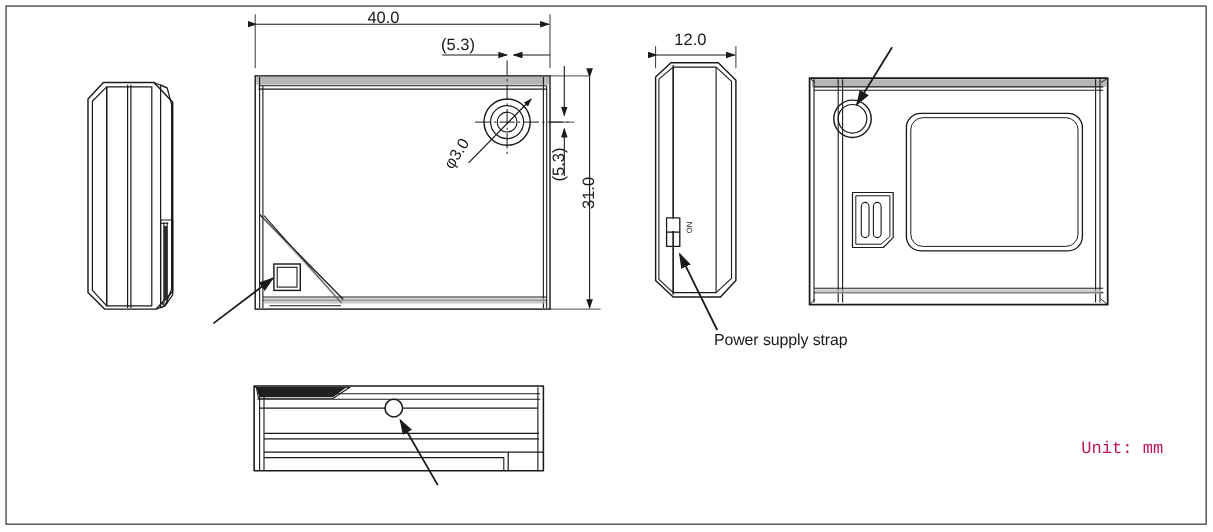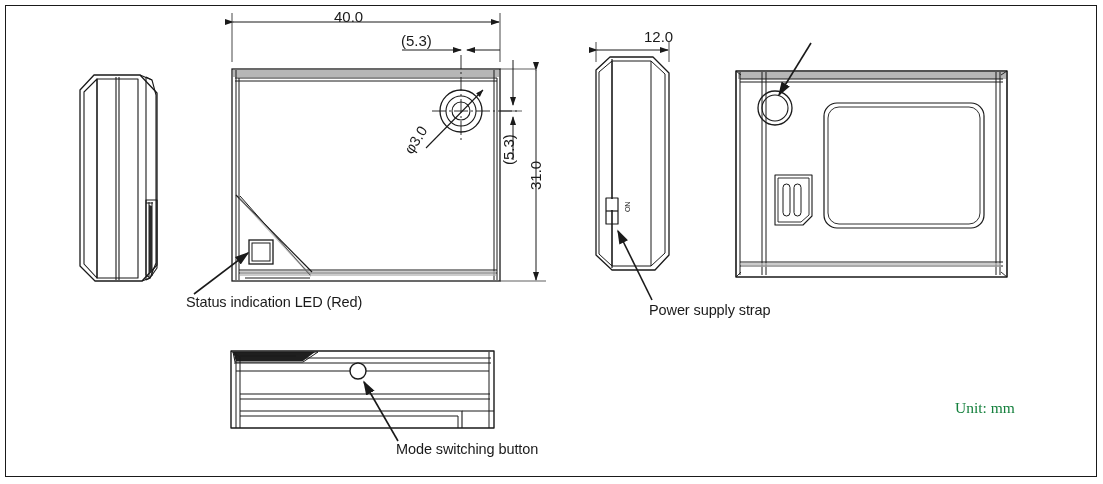--- a/index.html
+++ b/index.html
@@ -46,22 +46,23 @@
     font-size: 15px;
     color: #1a1a1a;
     white-space: nowrap;
   }
   .rot90 { transform: rotate(-90deg); transform-origin: left top; }
   .rotdiag { transform: rotate(-57deg); transform-origin: left top; }
   .rotON { transform: rotate(-90deg); transform-origin: left top; font-size: 7px; }
   .unit {
     position: absolute;
     font-size: 15.5px;
-    color: #15803d;
-    font-family: Liberation Serif, serif;
+    color: #be185d;
+    font-family: Liberation Mono, monospace;
+    margin-left: 28px;
   }
 </style>
 </head>
 <body>
 
 <div id="page">
 
   <div id="frame"></div>
 
   <svg class="drawing" viewBox="0 0 1103 484">
@@ -258,26 +259,24 @@
   <div class="dim" style="left:334px; top:8px;">40.0</div>
 
   <div class="dim" style="left:401px; top:32px;">(5.3)</div>
 
   <div class="dim rot90" style="left:500px; top:165px;">(5.3)</div>
 
   <div class="dim rot90" style="left:527px; top:190px;">31.0</div>
 
   <div class="dim rotdiag" style="left:401px; top:148px; font-size:14.5px;">φ3.0</div>
 
-  <div class="dim" style="left:613px; top:28px;margin-left:31px;">12.0</div>
+  <div class="dim" style="left:613px; top:28px;">12.0</div>
 
   <div class="lbl rotON" style="left:624px; top:212px;">ON</div>
 
-  <div class="lbl" style="left:186px; top:294px;">Status indication LED (Red)</div>
 
   <div class="lbl" style="left:649px; top:302px;">Power supply strap</div>
 
 
-  <div class="lbl" style="left:396px; top:441px;">Mode switching button</div>
 
   <div class="unit" style="left:955px; top:399px;">Unit: mm</div>
 
 </div>
 
 </body></html>

